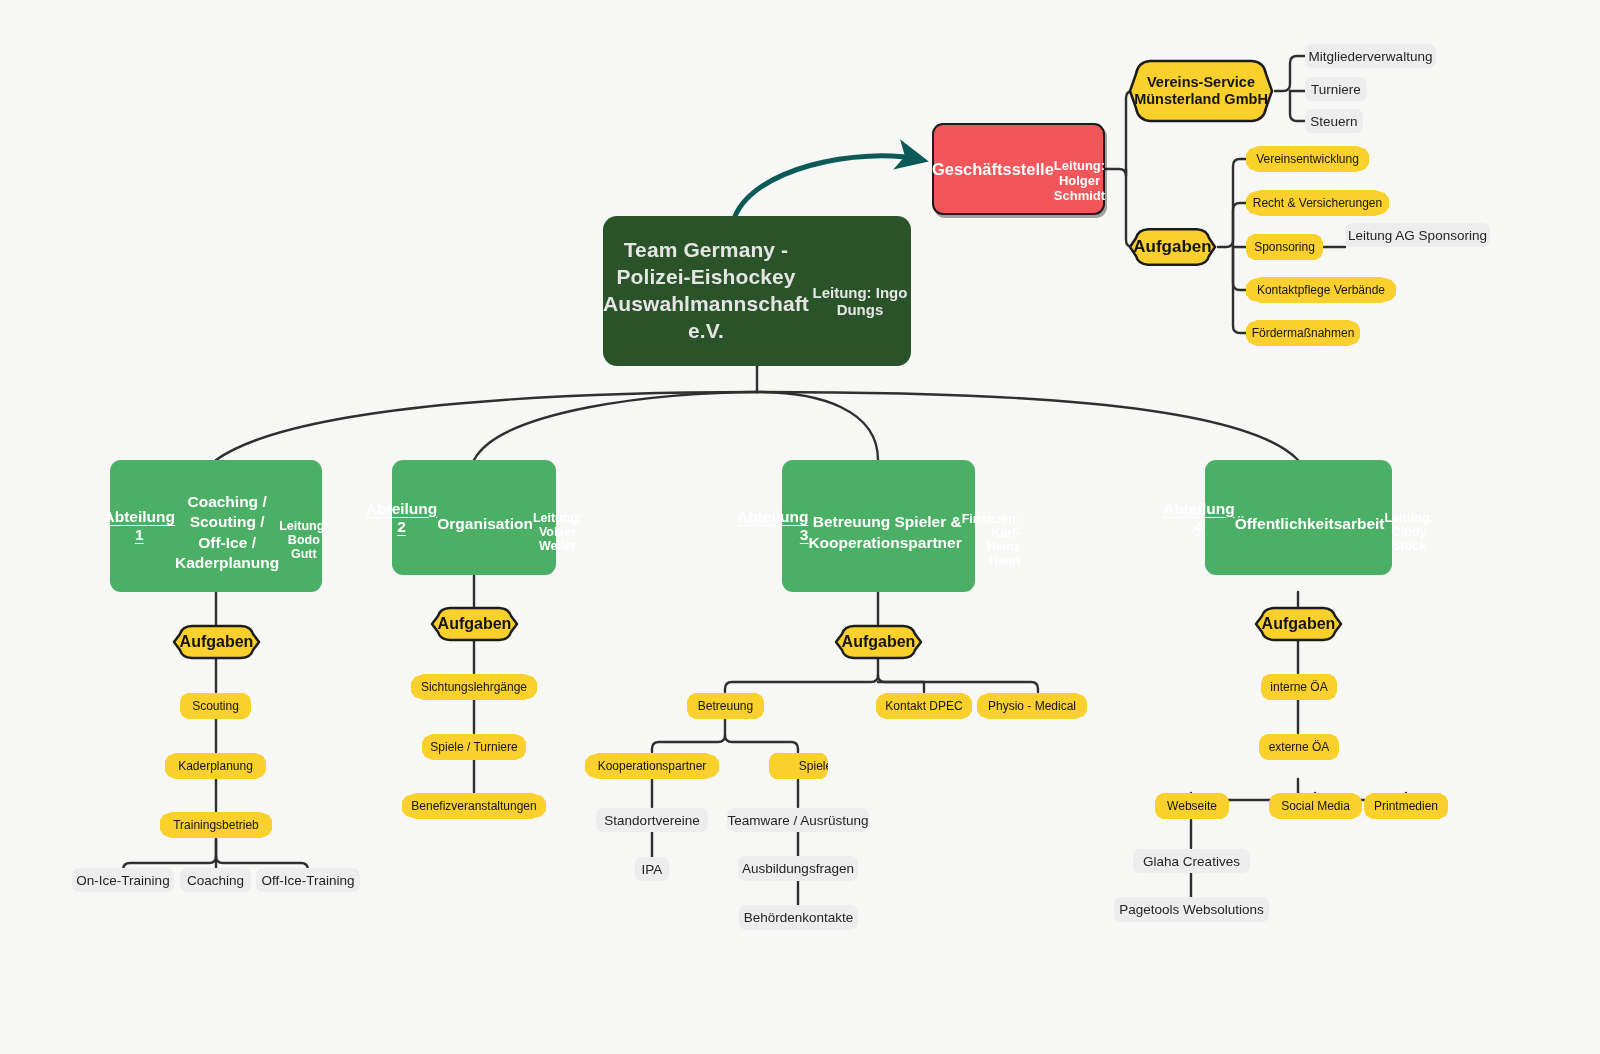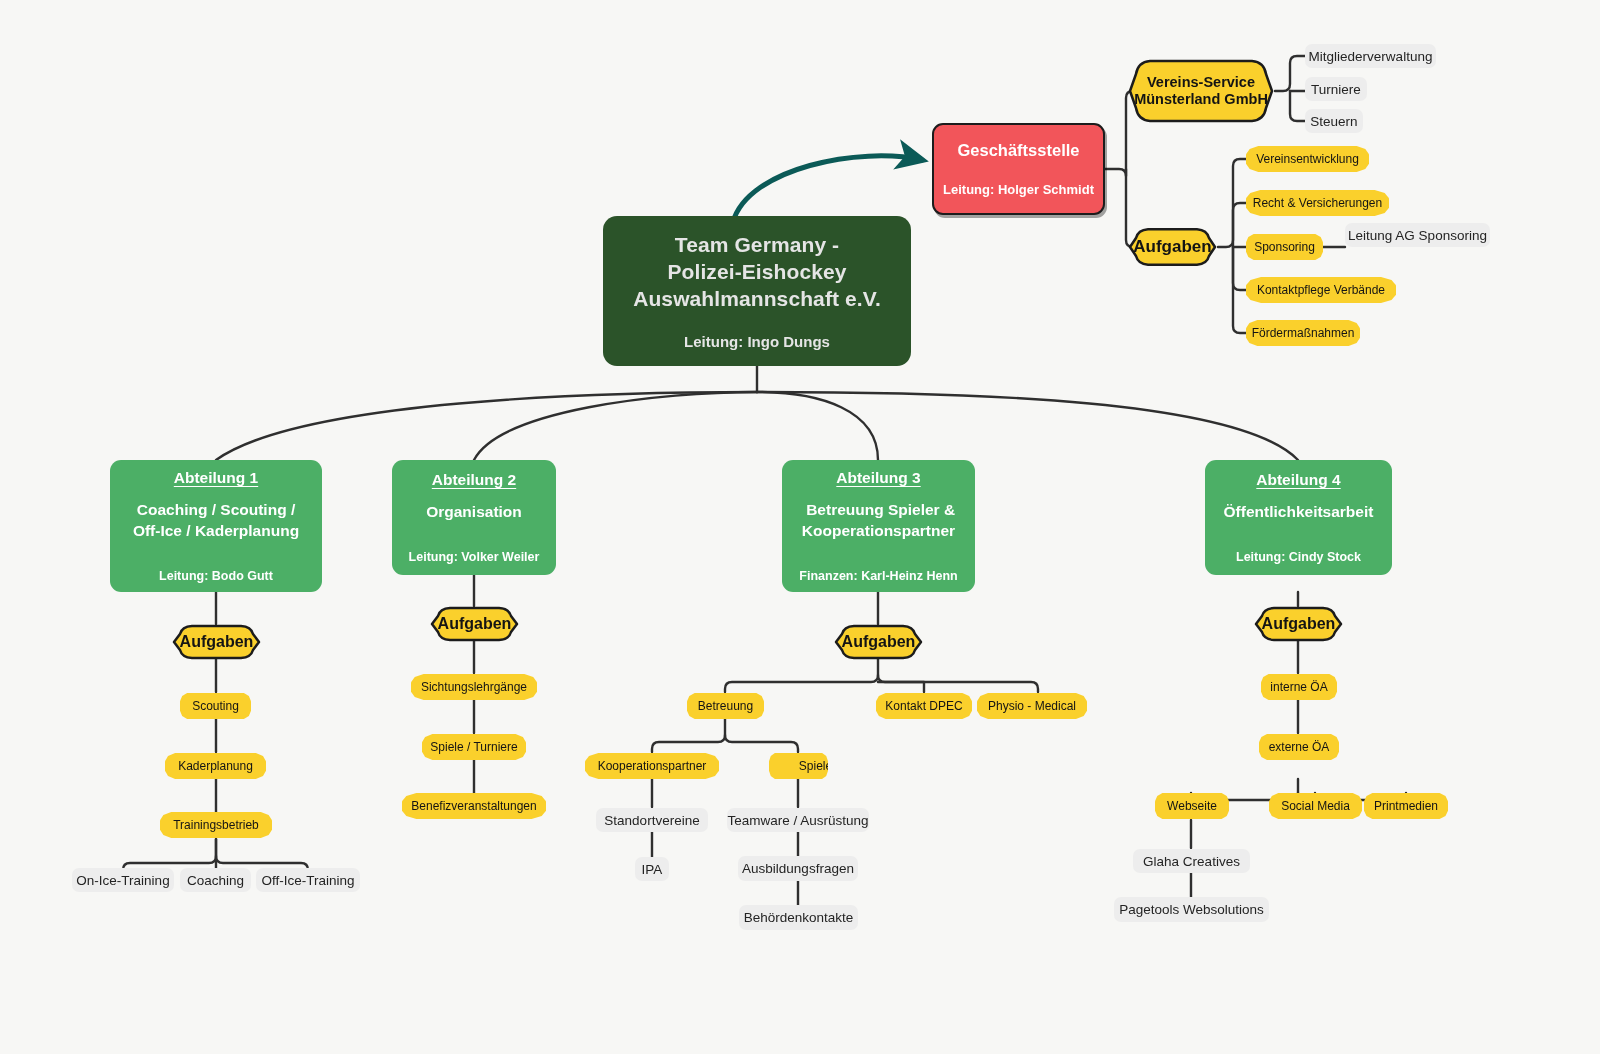--- a/index.html
+++ b/index.html
@@ -11,21 +11,21 @@
   }
   #canvas{position:absolute;inset:0;width:1600px;height:1054px;}
   svg.edges{position:absolute;left:0;top:0;width:1600px;height:1054px;pointer-events:none;}
 
   
   .node{position:absolute;box-sizing:border-box;}
 
   
   .card{
     border-radius:12px;
-    display:flex;flex-direction:column;align-items:center;justify-content:center;
+    display:flex;align-items:center;justify-content:center;
     text-align:center;
   }
   .root{
     background:#2b5329;color:#e5e5e5;
     border-radius:14px;
   }
   .root .title{font-weight:bold;font-size:21px;line-height:1.28;letter-spacing:.1px;}
   .root .lead{font-weight:bold;font-size:15px;margin-top:20px;}
 
   .office{

